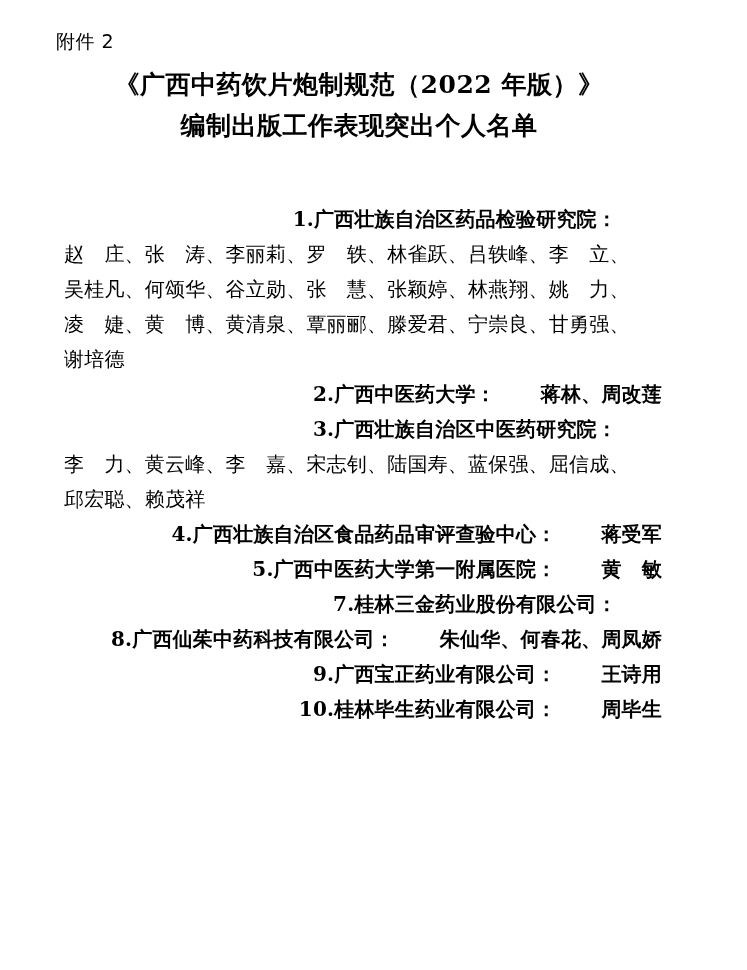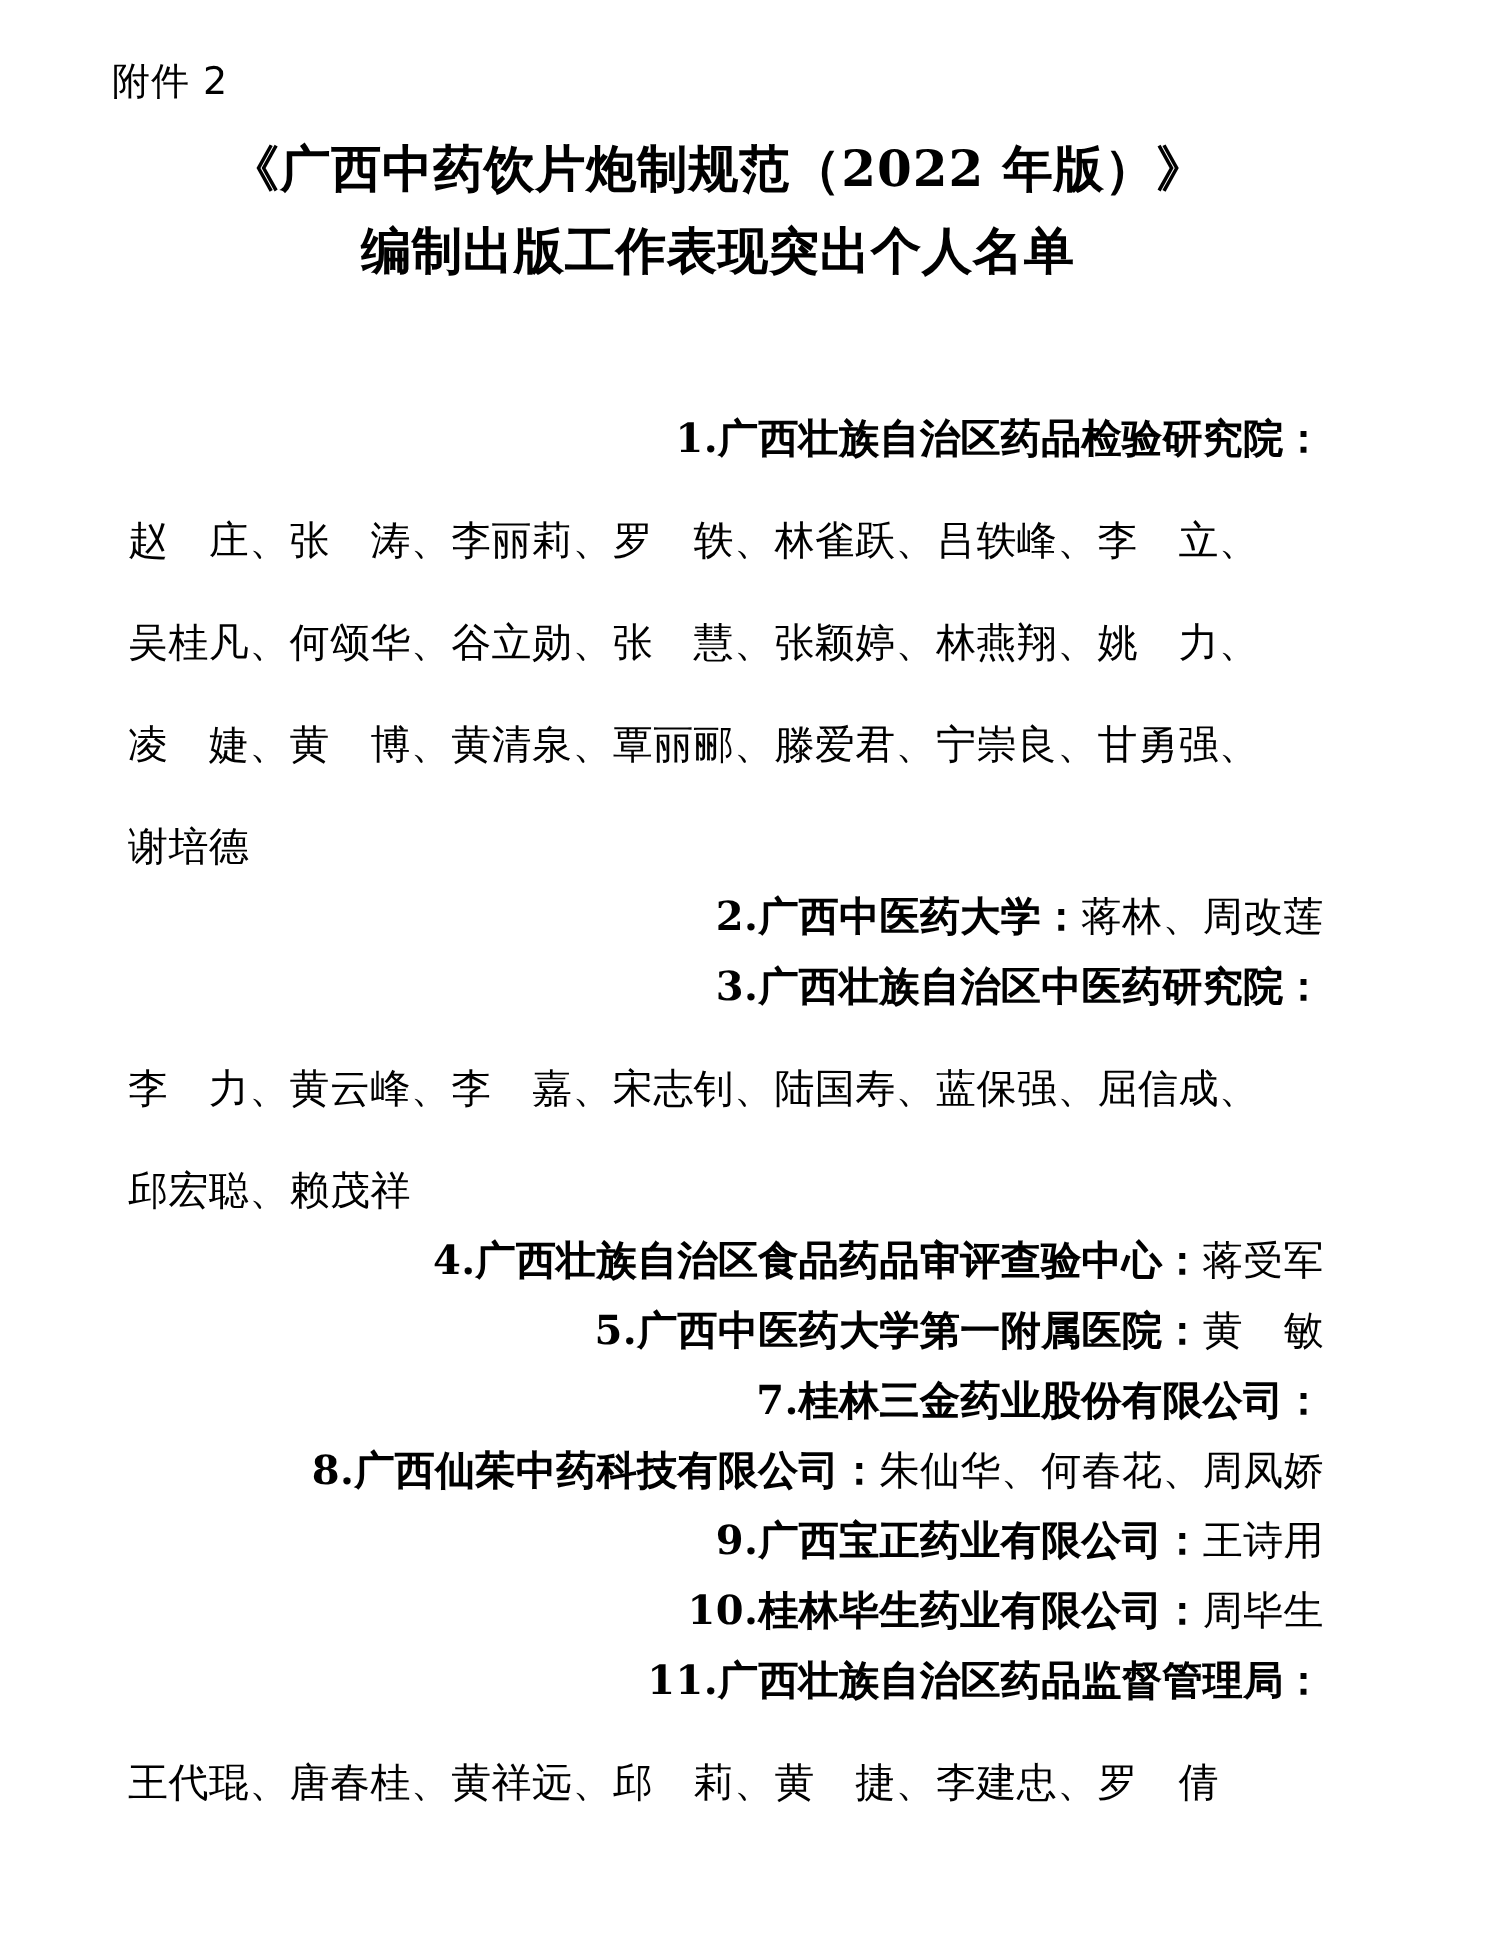--- a/index.html
+++ b/index.html
@@ -50,28 +50,28 @@
   }
   .heading-line {
     font-size: 20px;
     line-height: 35px;
     font-weight: bold;
     letter-spacing: 0.2px;
     white-space: nowrap;
     text-align: right;
   }
   .heading-line .names-inline {
-    font-weight: normal;
+    font-weight: bold;
+    margin-left: 45px;
   }
   .names-block {
     font-size: 20px;
     line-height: 35px;
     letter-spacing: 0.2px;
     white-space: nowrap;
-    margin-top: 16px;
   }
   .num {
     font-family: "DejaVu Serif", "Liberation Serif", serif;
     font-weight: bold;
   }
 </style>
 </head>
 <body>
 
 <div class="page">
@@ -139,21 +139,15 @@
         <span class="num">9.</span><span>广西宝正药业有限公司：</span><span class="names-inline">王诗用</span>
       </div>
     </div>
 
     <div class="entry">
       <div class="heading-line">
         <span class="num">10.</span><span>桂林毕生药业有限公司：</span><span class="names-inline">周毕生</span>
       </div>
     </div>
 
-    <div class="entry">
-      <div class="heading-line">
-        <span class="num">11.</span><span>广西壮族自治区药品监督管理局：</span><span class="names-inline"></span>
-      </div>
-      <div class="names-block">王代琨、唐春桂、黄祥远、邱　莉、黄　捷、李建忠、罗　倩</div>
-    </div>
 
   </div>
 </div>
 
 </body></html>

